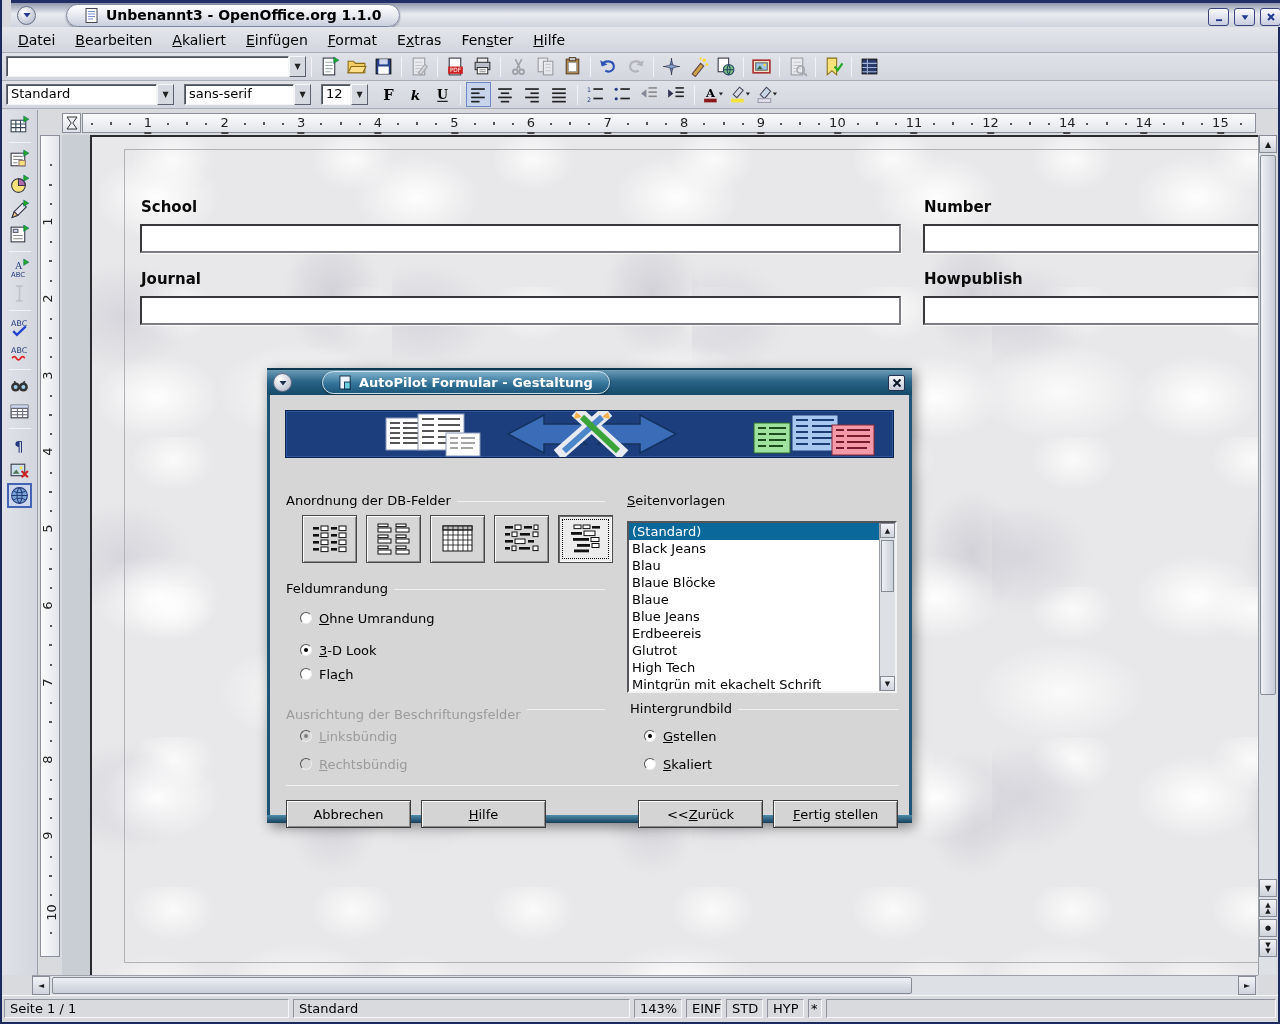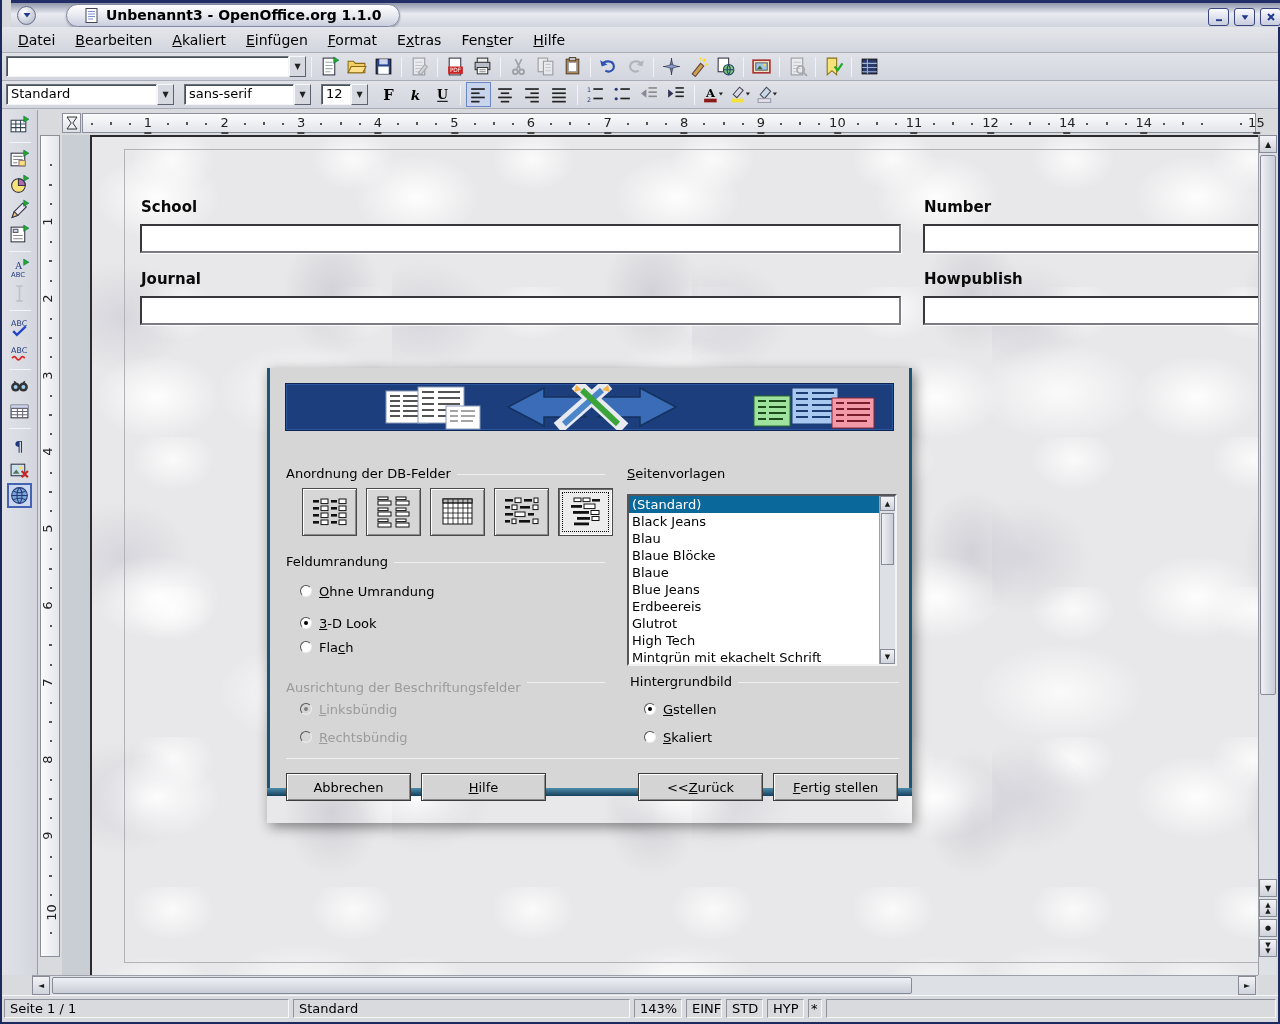--- a/index.html
+++ b/index.html
@@ -683,21 +683,21 @@
       <span class="hnum" style="left: 371.4px;">5</span>
       <span class="hnum" style="left: 448px;">6</span>
       <span class="hnum" style="left: 524.6px;">7</span>
       <span class="hnum" style="left: 601.2px;">8</span>
       <span class="hnum" style="left: 677.8px;">9</span>
       <span class="hnum" style="left: 754.4px;">10</span>
       <span class="hnum" style="left: 831px;">11</span>
       <span class="hnum" style="left: 907.6px;">12</span>
       <span class="hnum" style="left: 984.2px;">14</span>
       <span class="hnum" style="left: 1060.8px;">14</span>
-      <span class="hnum" style="left: 1137.4px; margin-left: 36px;">15</span>
+      <span class="hnum" style="left: 1137.4px;">15</span>
       <span class="rdot" style="left: 7.55px; top: 9px; width: 2px; height: 2px;"></span>
       <span class="rdot" style="left: 26.7px; top: 8px; width: 2px; height: 3px;"></span>
       <span class="rdot" style="left: 45.85px; top: 9px; width: 2px; height: 2px;"></span>
       <span class="rdot" style="left: 84.15px; top: 9px; width: 2px; height: 2px;"></span>
       <span class="rdot" style="left: 103.3px; top: 8px; width: 2px; height: 3px;"></span>
       <span class="rdot" style="left: 122.45px; top: 9px; width: 2px; height: 2px;"></span>
       <span class="rdot" style="left: 160.75px; top: 9px; width: 2px; height: 2px;"></span>
       <span class="rdot" style="left: 179.9px; top: 8px; width: 2px; height: 3px;"></span>
       <span class="rdot" style="left: 199.05px; top: 9px; width: 2px; height: 2px;"></span>
       <span class="rdot" style="left: 237.35px; top: 9px; width: 2px; height: 2px;"></span>
@@ -830,20 +830,39 @@
     <div class="status-cell" style="width:337px;">Standard</div>
     <div class="status-cell" style="width:48px;text-align:center;">143%</div>
     <div class="status-cell" style="width:36px;">EINFG</div>
     <div class="status-cell" style="width:37px;">STD</div>
     <div class="status-cell" style="width:37px;">HYP</div>
     <div class="status-cell" style="width:14px;padding:1px 2px;">*</div>
     <div class="status-cell" style="flex:1;"></div>
   </div>
 
   <div id="dialog">
+    <div id="dlg-titlebar">
+      <div class="sys-circle">
+        <svg width="10" height="10" viewBox="0 0 10 10">
+            <path d="M1.5 3h7L5 7.5z" fill="#1a3050"></path>
+          </svg>
+      </div>
+      <div class="dlg-capsule">
+        <svg width="13" height="15" viewBox="0 0 14 15">
+          <rect x="1" y="0.5" width="11" height="14" fill="#eef4fa" stroke="#0d2c44"></rect>
+          <rect x="6" y="7" width="6" height="7.5" fill="#6ad0e0" stroke="#0d2c44"></rect>
+        </svg>
+        <span class="dlg-title-text">AutoPilot Formular - Gestaltung</span>
+      </div>
+      <div id="dlg-close">
+        <svg width="10" height="10" viewBox="0 0 10 10">
+            <path d="M1.5 1.5l7 7M8.5 1.5l-7 7" stroke="#101828" stroke-width="2"></path>
+          </svg>
+      </div>
+    </div>
     <div id="dlg-body">
 
       <div id="dlg-banner">
         <svg width="607" height="46" viewBox="0 0 607 46">
 
           <rect x="100" y="7" width="42" height="32" fill="#fff" stroke="#8898b8"></rect>
           <path d="M104 12h10M117 12h20M104 17h10M117 17h20M104 22h10M117 22h20M104 27h10M117 27h20M104 32h10M117 32h16" stroke="#555" stroke-width="2"></path>
           <rect x="132" y="3" width="46" height="36" fill="#fff" stroke="#8898b8"></rect>
           <path d="M136 8h12M152 8h22M136 14h12M152 14h22M136 20h12M152 20h22M136 26h12M152 26h22M136 32h12M152 32h18" stroke="#555" stroke-width="2"></path>
           <rect x="160" y="22" width="34" height="23" fill="#fff" stroke="#8898b8"></rect>

